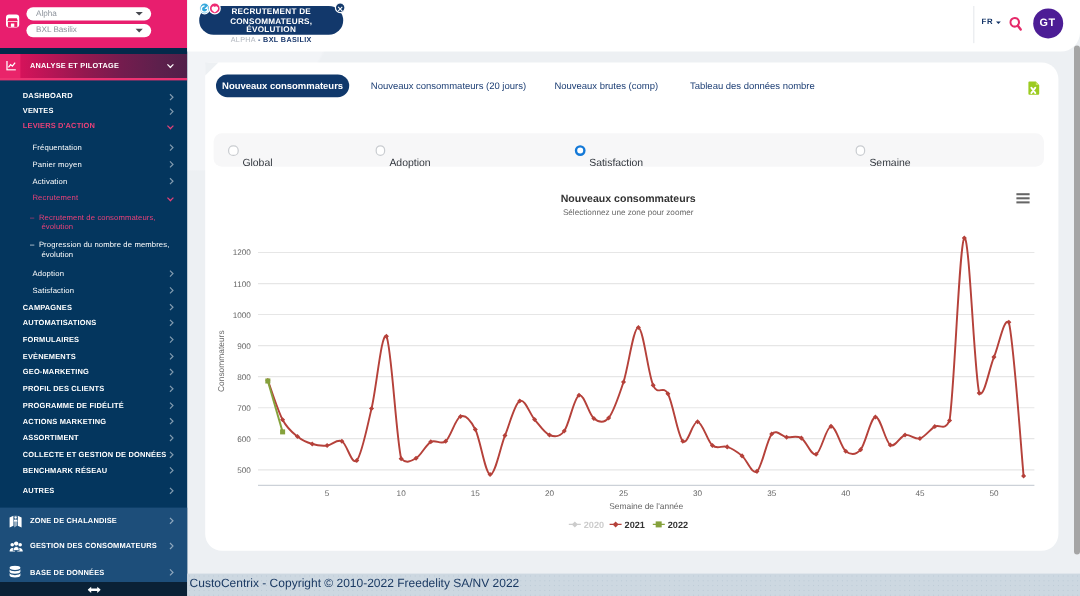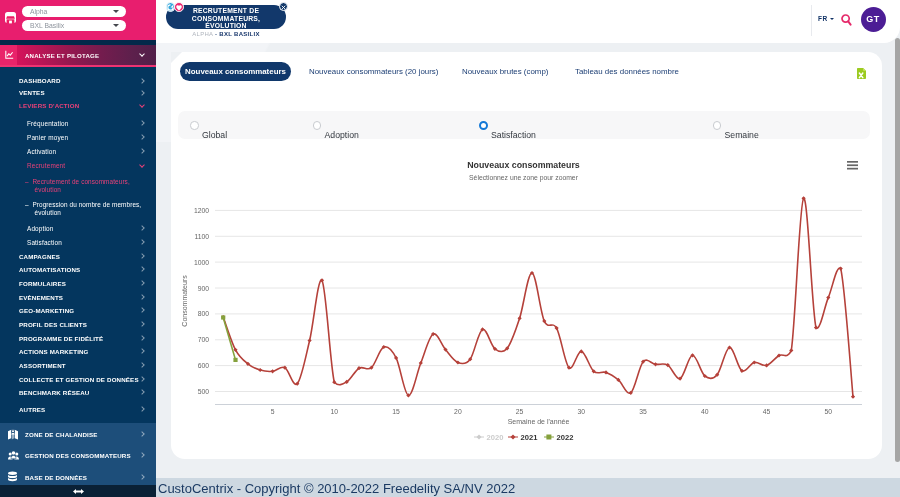--- a/index.html
+++ b/index.html
@@ -49,21 +49,21 @@
 
 #card{left:171px;top:52px;width:711px;height:407px;background:#fff;border-radius:3px 14px 14px 14px}
 #chamfer{left:171px;top:52px;width:0;height:0;border-top:11px solid #edf0f3;border-right:11px solid transparent}
 #atab{left:180px;top:62px;width:111px;height:19px;background:#10386b;border-radius:9.5px;color:#fff;font-size:7.9px;font-weight:bold;text-align:center;line-height:19px;white-space:nowrap}
 .tab{top:62px;height:19px;color:#1c3e74;font-size:7.9px;line-height:19px;white-space:nowrap}
 #radiobar{left:178px;top:111px;width:692px;height:28px;background:#f7f7f8;border-radius:7px}
 .ro{top:130px;height:11px;font-size:8.7px;color:#33383f;line-height:11px}
 .rc{top:121px;width:8.5px;height:8.5px;border-radius:50%;border:1px solid #c9ccd0;background:#fff}
 .rcsel{top:120.5px;width:9.5px;height:9.5px;border-radius:50%;border:2.6px solid #1479d7;background:#fff}
 #footband{left:156px;top:478px;width:744px;height:19px;background:#cdd8e1;background-image:radial-gradient(rgba(169,186,202,.5) 0.6px, transparent 0.7px);background-size:4px 4px}
-#foottxt{left:158px;top:481px;font-size:13px;color:#1b3a63}
+#foottxt{left:158px;top:481px;font-size:10px;color:#1b3a63}
 #scrollbar{left:895px;top:38px;width:4.5px;height:424px;background:#a5a5a5;border-radius:2.5px}
 .deco{pointer-events:none}
 </style></head>
 <body>
 
 <div class="abs deco" style="left:156px;top:42px;width:744px;height:436px;background:#edf0f3"></div>
 <div class="abs deco" style="left:156px;top:42px;width:200px;height:100px;background:linear-gradient(117deg,#f2f4f7 45%,rgba(242,244,247,0) 46%)"></div>
 
 <div id="sidebar" class="abs">
   <div id="pinktop" class="abs"></div>

